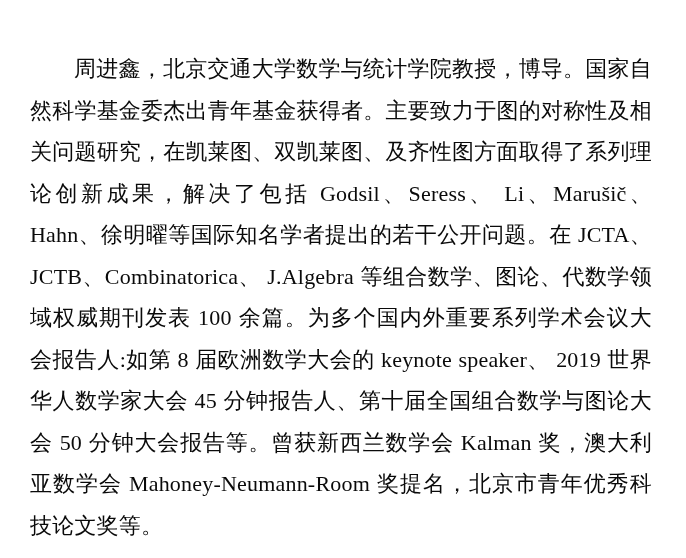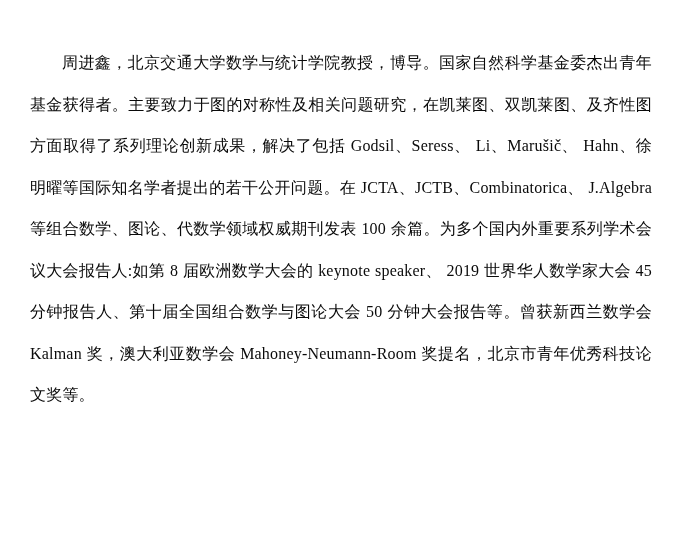--- a/index.html
+++ b/index.html
@@ -14,21 +14,21 @@
     overflow: hidden;
   }
   .page {
     width: 686px;
     height: 558px;
     box-sizing: border-box;
     padding: 26px 34px 0 30px;
     background: #ffffff;
   }
   .bio-paragraph {
-    font-size: 16px;
+    font-size: 22px;
     line-height: 41.5px;
     color: #0a0a0a;
     text-align: justify;
     text-justify: inter-ideograph;
     text-indent: 2em;
     letter-spacing: 0.2px;
     word-spacing: 0.5px;
     white-space: pre-wrap;
   }
 </style>

